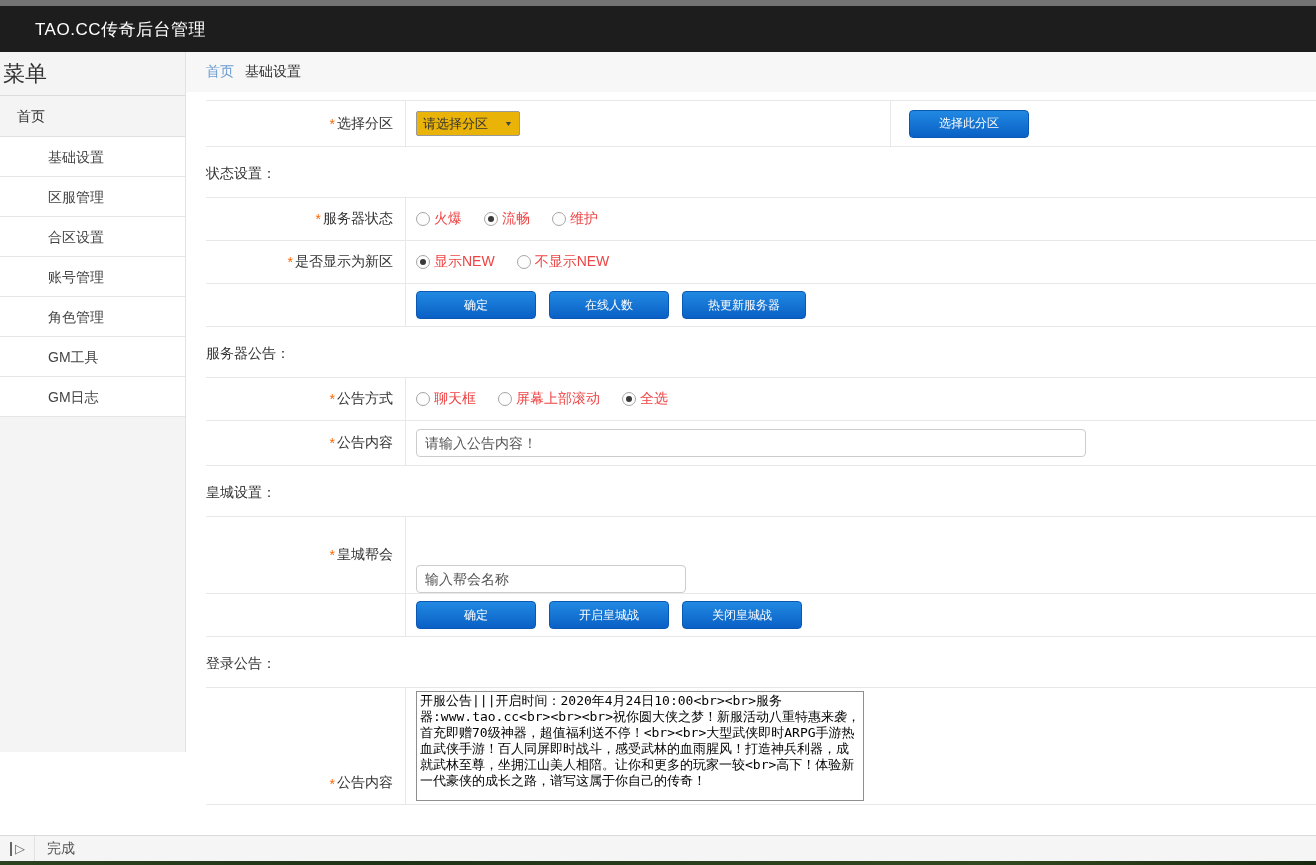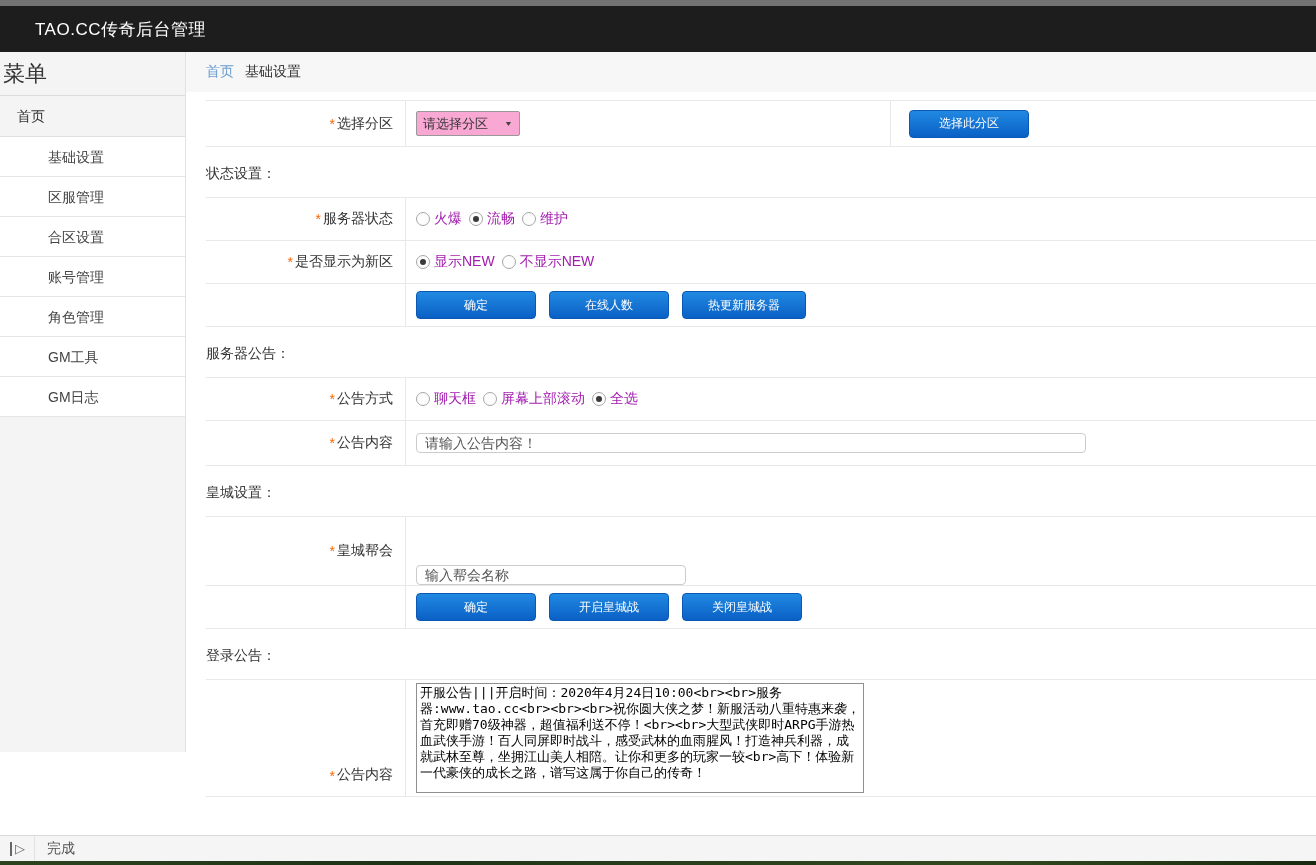--- a/index.html
+++ b/index.html
@@ -43,31 +43,31 @@
   .midcell { width:485px; flex-shrink:0; border-right:1px solid #e8e8e8; display:flex;
              align-items:center; padding-left:10px; }
   .btncell { flex:1; display:flex; align-items:center; padding-left:18px; }
   .star { color:#ff6600; margin-right:2px; }
   .section-head { margin:18px 0 14px; font-size:14px; color:#333; }
 
   
   .btn { min-width:120px; height:28px; border:1px solid #0a58b4; border-radius:4px; color:#fff;
          font-size:12px; background:linear-gradient(#2189e2,#0a60c5); margin-right:13px;
          cursor:pointer; font-family:inherit; padding:0 25px; }
-  .select { width:104px; height:25px; border:1px solid #999; border-radius:2px; background:#f9a8d4;
+  .select { width:104px; height:25px; border:1px solid #999; border-radius:2px; background:#eab308;
             display:flex; align-items:center; justify-content:space-between; padding:0 6px;
             font-size:13px; color:#333; cursor:pointer; }
   .select .arrow { font-size:9px; color:#444; transform:scaleY(0.8); }
-  .text-input { height:20px; border:1px solid #ccc; border-radius:4px; padding:0 8px;
+  .text-input { height:28px; border:1px solid #ccc; border-radius:4px; padding:0 8px;
                 font-size:14px; color:#444; font-family:inherit; background:#fff; }
   .text-input::placeholder { color:#555; opacity:1; }
   .w-announce { width:670px; }
   .w-guild { width:270px;margin-top:48px; }
 
-  .radio-group { display:flex; align-items:center; font-size:14px; color:#a21caf; flex-wrap:wrap; }
+  .radio-group { display:flex; align-items:center; font-size:14px; color:#ef4444; flex-wrap:wrap;gap:15px; }
   .radio-opt { display:flex; align-items:center; margin-right:7px; cursor:pointer; }
   .radio { width:14px; height:14px; border:1px solid #a6a6a6; border-radius:50%;
            background:#fdfdfd; margin-right:4px; position:relative; flex-shrink:0; }
   .radio.checked::after { content:""; position:absolute; left:3px; top:3px; width:6px; height:6px;
                           border-radius:50%; background:#3a3a3a; }
 
   .textarea { width:448px; height:110px; border:1px solid #8f8f8f; padding:1px 3px; margin:3px 0;
               font-size:13px; line-height:16px; color:#000; resize:none;
               font-family:"DejaVu Sans Mono", monospace; }
 

